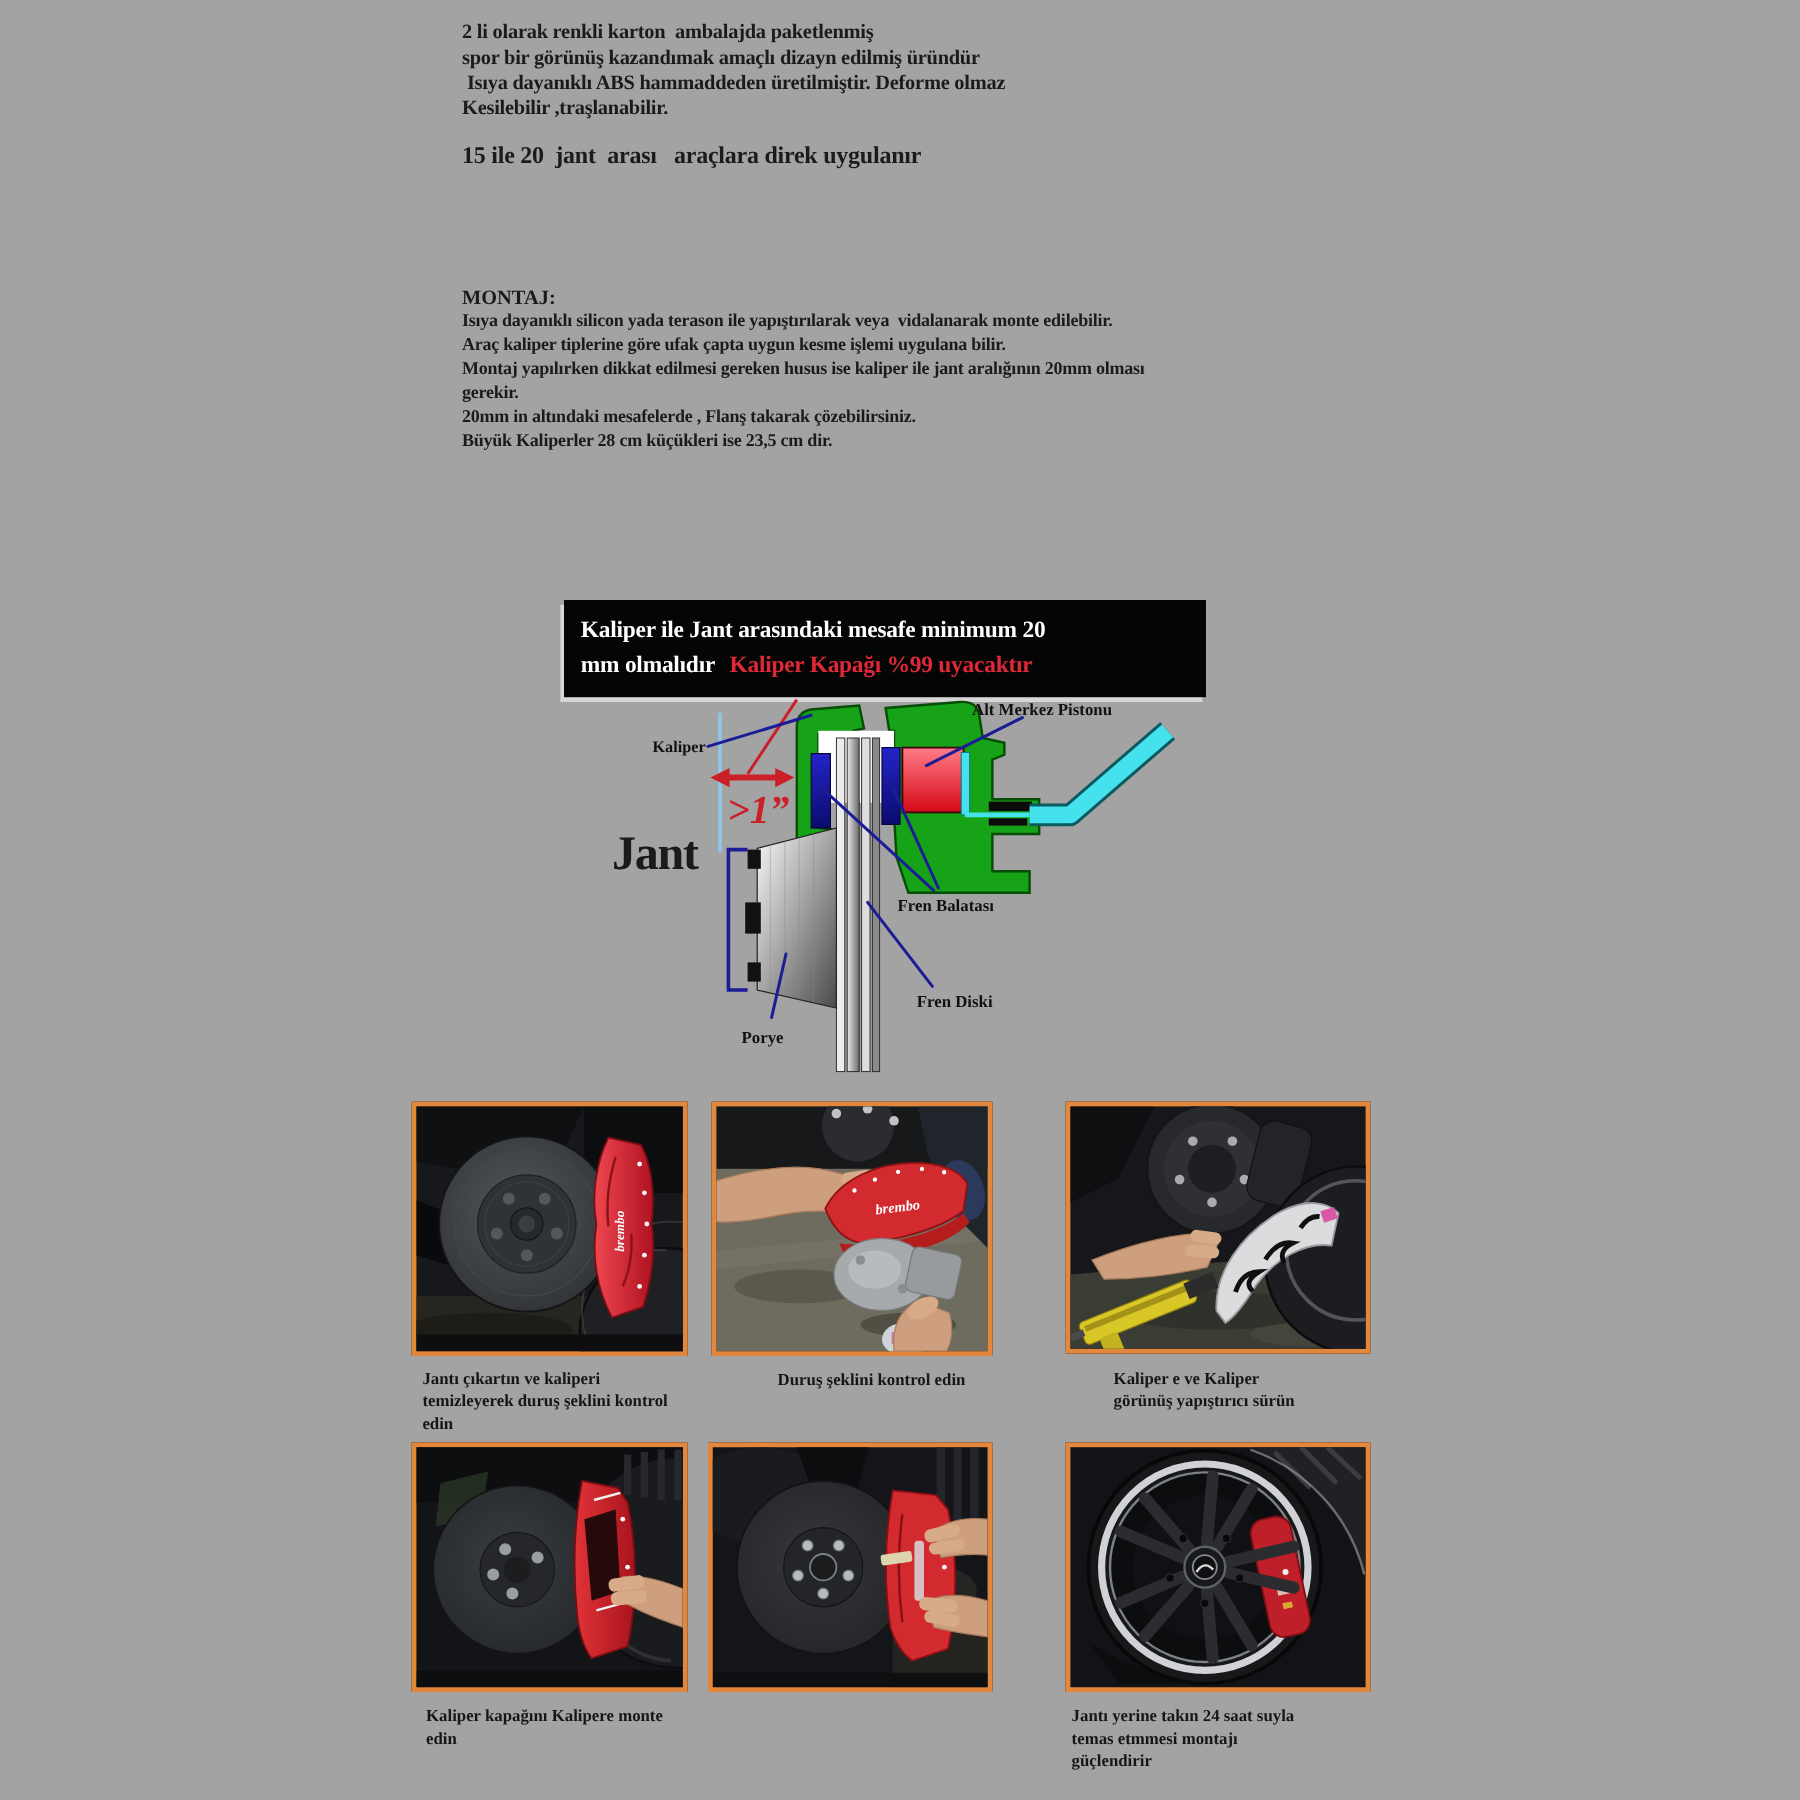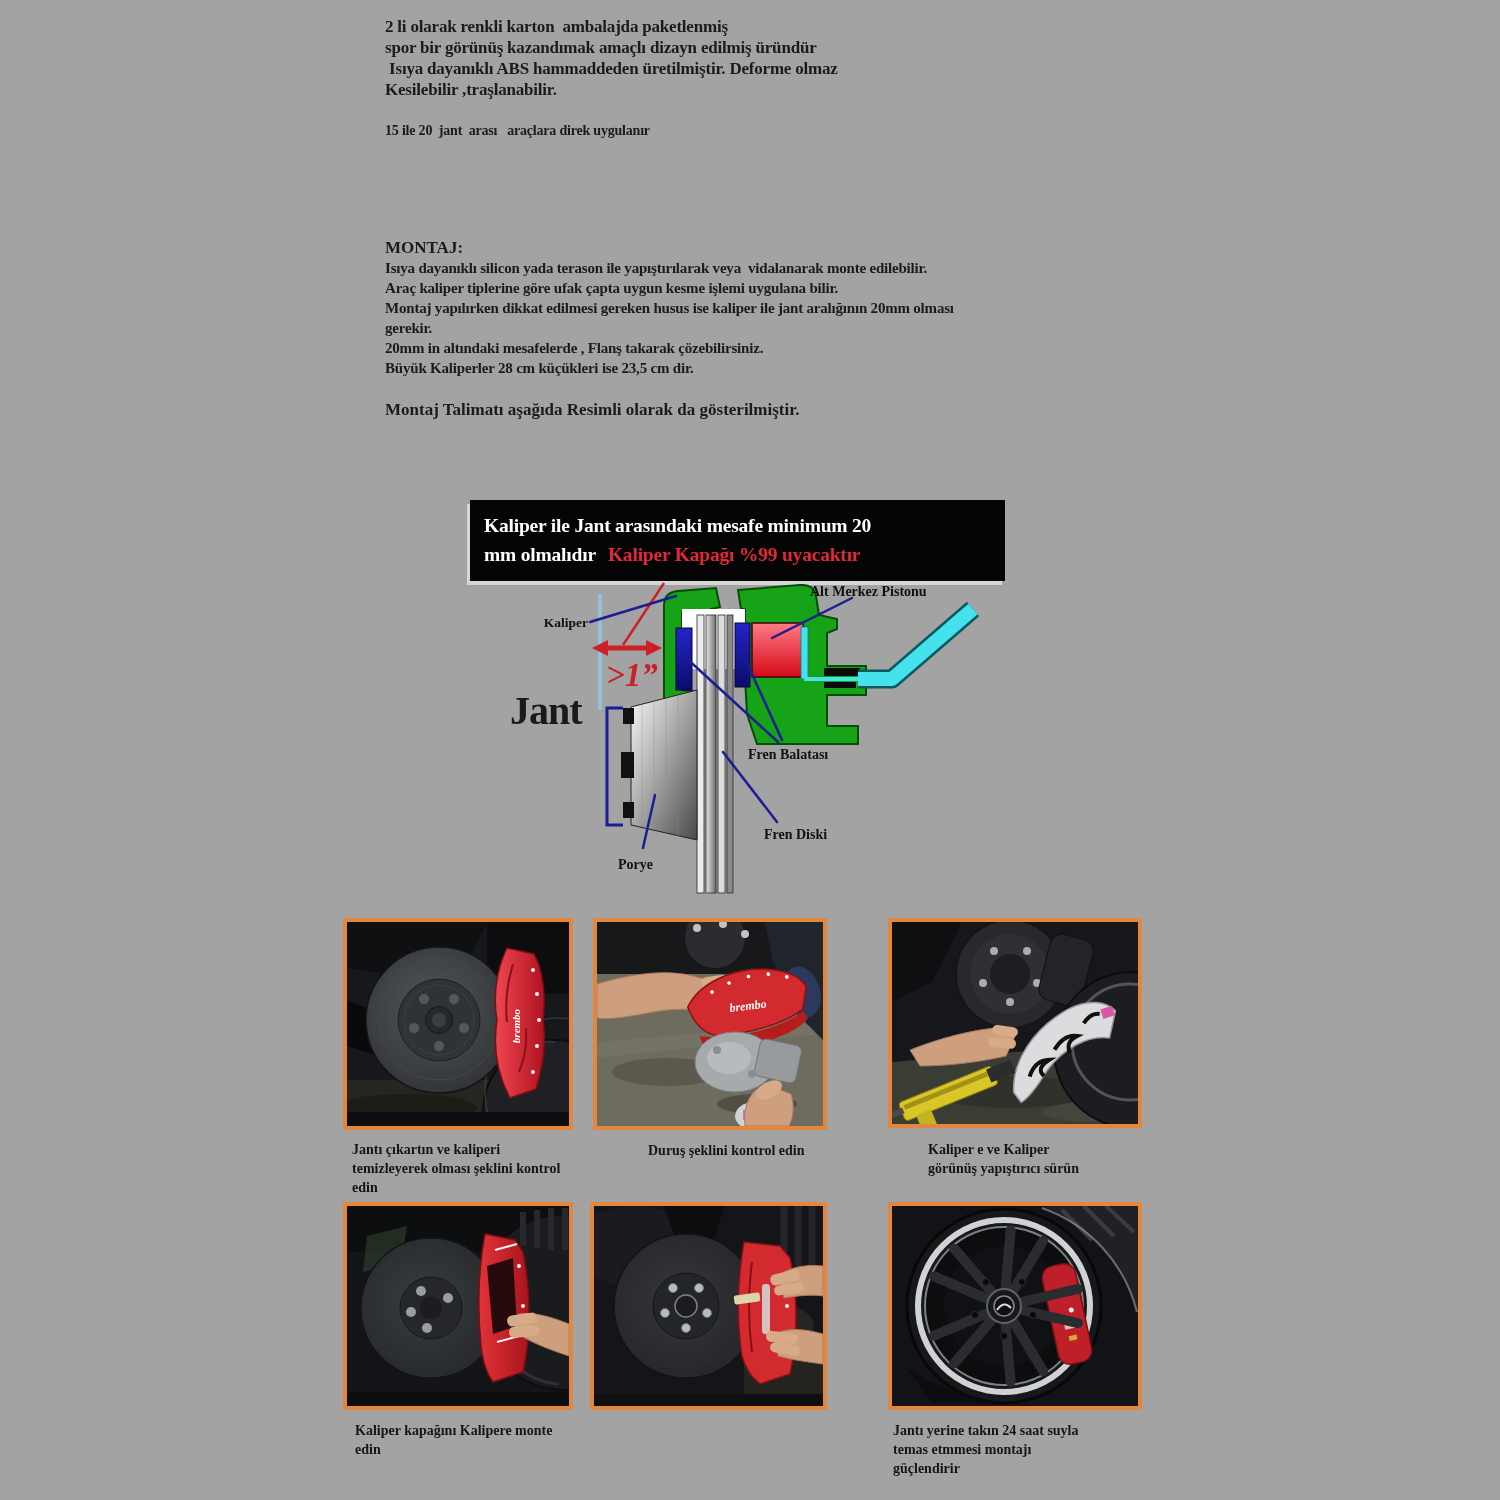--- a/index.html
+++ b/index.html
@@ -1,20 +1,20 @@
 <!DOCTYPE html>
 <html><head>
 <meta charset="utf-8">
 <style>
   html,body{margin:0;padding:0;background:#ffffff;}
   .canvas{position:relative;width:1500px;height:1500px;background:#a3a3a3;overflow:hidden;
           font-family:Liberation Serif, serif;color:#1b1b1b;}
   .tx{position:absolute;font-weight:bold;white-space:pre-wrap;}
   .intro{left:385px;top:16px;width:740px;font-size:17px;line-height:21px;letter-spacing:-0.2px;}
-  .fitment{left:385px;top:120px;width:740px;font-size:14px;line-height:21px;letter-spacing:-0.2px;}
+  .fitment{left:385px;top:120px;width:740px;font-size:20px;line-height:21px;letter-spacing:-0.2px;}
   .montaj-head{left:385px;top:238px;font-size:17px;line-height:20px;}
   .montaj-body{left:385px;top:258px;width:810px;font-size:15px;line-height:20px;letter-spacing:-0.2px;}
   .montaj-foot{left:385px;top:400px;width:810px;font-size:17px;line-height:20px;}
   .banner{position:absolute;left:470px;top:500px;width:535px;box-sizing:border-box;
           background:#050505;color:#fff;padding:11px 14px 12px 14px;
           font-weight:bold;font-size:19.5px;line-height:29px;letter-spacing:-0.2px;
           box-shadow:-3px 4px 0 #d6d6d6;}
   .banner .red{margin-left:12px;}
   .diagram{position:absolute;left:480px;top:582px;width:520px;height:330px;}
   .photo{position:absolute;border:4px solid #e2873b;box-sizing:border-box;background:#101012;
@@ -33,21 +33,20 @@
 Kesilebilir ,traşlanabilir.</div>
   <div class="tx fitment">15 ile 20  jant  arası   araçlara direk uygulanır</div>
 
   <div class="tx montaj-head">MONTAJ:</div>
   <div class="tx montaj-body">Isıya dayanıklı silicon yada terason ile yapıştırılarak veya  vidalanarak monte edilebilir.
 Araç kaliper tiplerine göre ufak çapta uygun kesme işlemi uygulana bilir.
 Montaj yapılırken dikkat edilmesi gereken husus ise kaliper ile jant aralığının 20mm olması
 gerekir.
 20mm in altındaki mesafelerde , Flanş takarak çözebilirsiniz.
 Büyük Kaliperler 28 cm küçükleri ise 23,5 cm dir.</div>
-  <div class="tx montaj-foot">Montaj Talimatı aşağıda Resimli olarak da gösterilmiştir.</div>
 
   <div class="banner">
     <div>Kaliper ile Jant arasındaki mesafe minimum  20</div>
     <div>
       <span>mm olmalıdır</span><span class="red" style="color:#e02838;text-align:right;">Kaliper Kapağı %99 uyacaktır</span>
     </div>
   </div>
 
   <svg class="diagram" viewBox="0 0 520 330">
     <defs>
@@ -422,21 +421,21 @@
         </g>
         <circle cx="112" cy="100" r="17" fill="#18191c" stroke="#5e6165" stroke-width="2"></circle>
         <circle cx="112" cy="100" r="10" fill="#0f1012" stroke="#87898d" stroke-width="1.5"></circle>
         <path d="M105,104 q7,-10 14,-2" stroke="#d8dadc" stroke-width="2" fill="none"></path>
       </g>
       <path d="M15,162 Q60,192 120,197 L40,197 Z" fill="#0b0c0e" opacity="0.7"></path>
     </svg>
   </div>
 
   <div class="caption" style="left:352px;top:1140px;width:260px;">Jantı çıkartın ve kaliperi
-temizleyerek olması şeklini kontrol
+temizleyerek duruş şeklini kontrol
 edin</div>
   <div class="caption" style="left:648px;top:1141px;width:220px;">Duruş şeklini kontrol edin</div>
   <div class="caption" style="left:928px;top:1140px;width:230px;">Kaliper e ve Kaliper
 görünüş yapıştırıcı sürün</div>
   <div class="caption" style="left:355px;top:1421px;width:260px;">Kaliper kapağını Kalipere monte
 edin</div>
   <div class="caption" style="left:893px;top:1421px;width:260px;">Jantı yerine takın 24 saat suyla
 temas etmmesi montajı
 güçlendirir</div>
 

